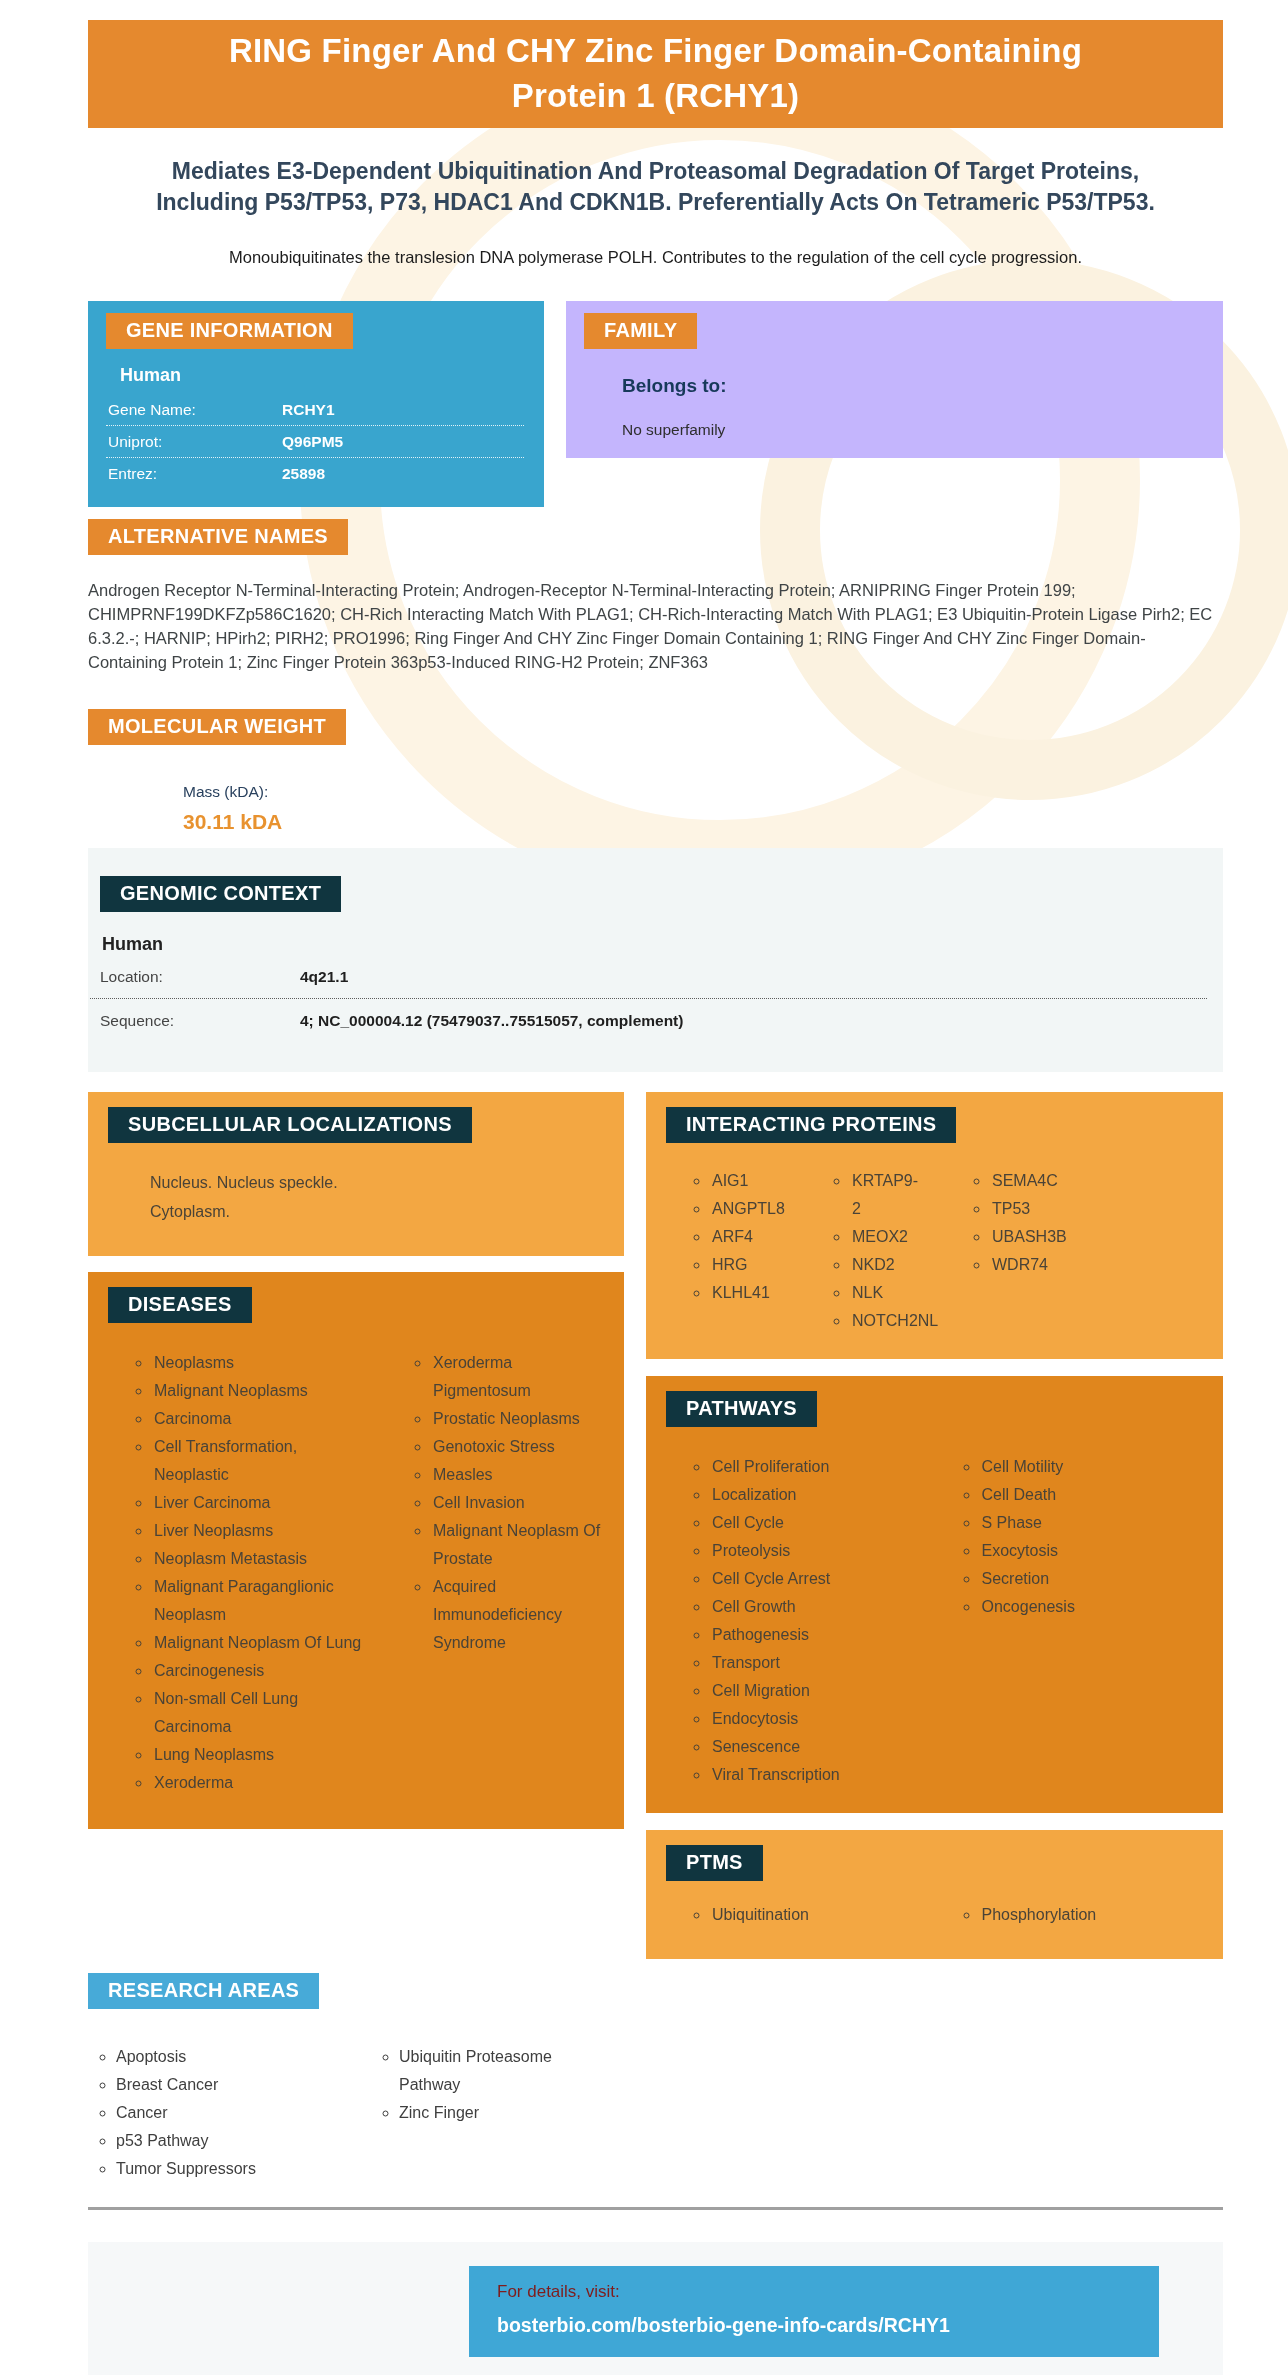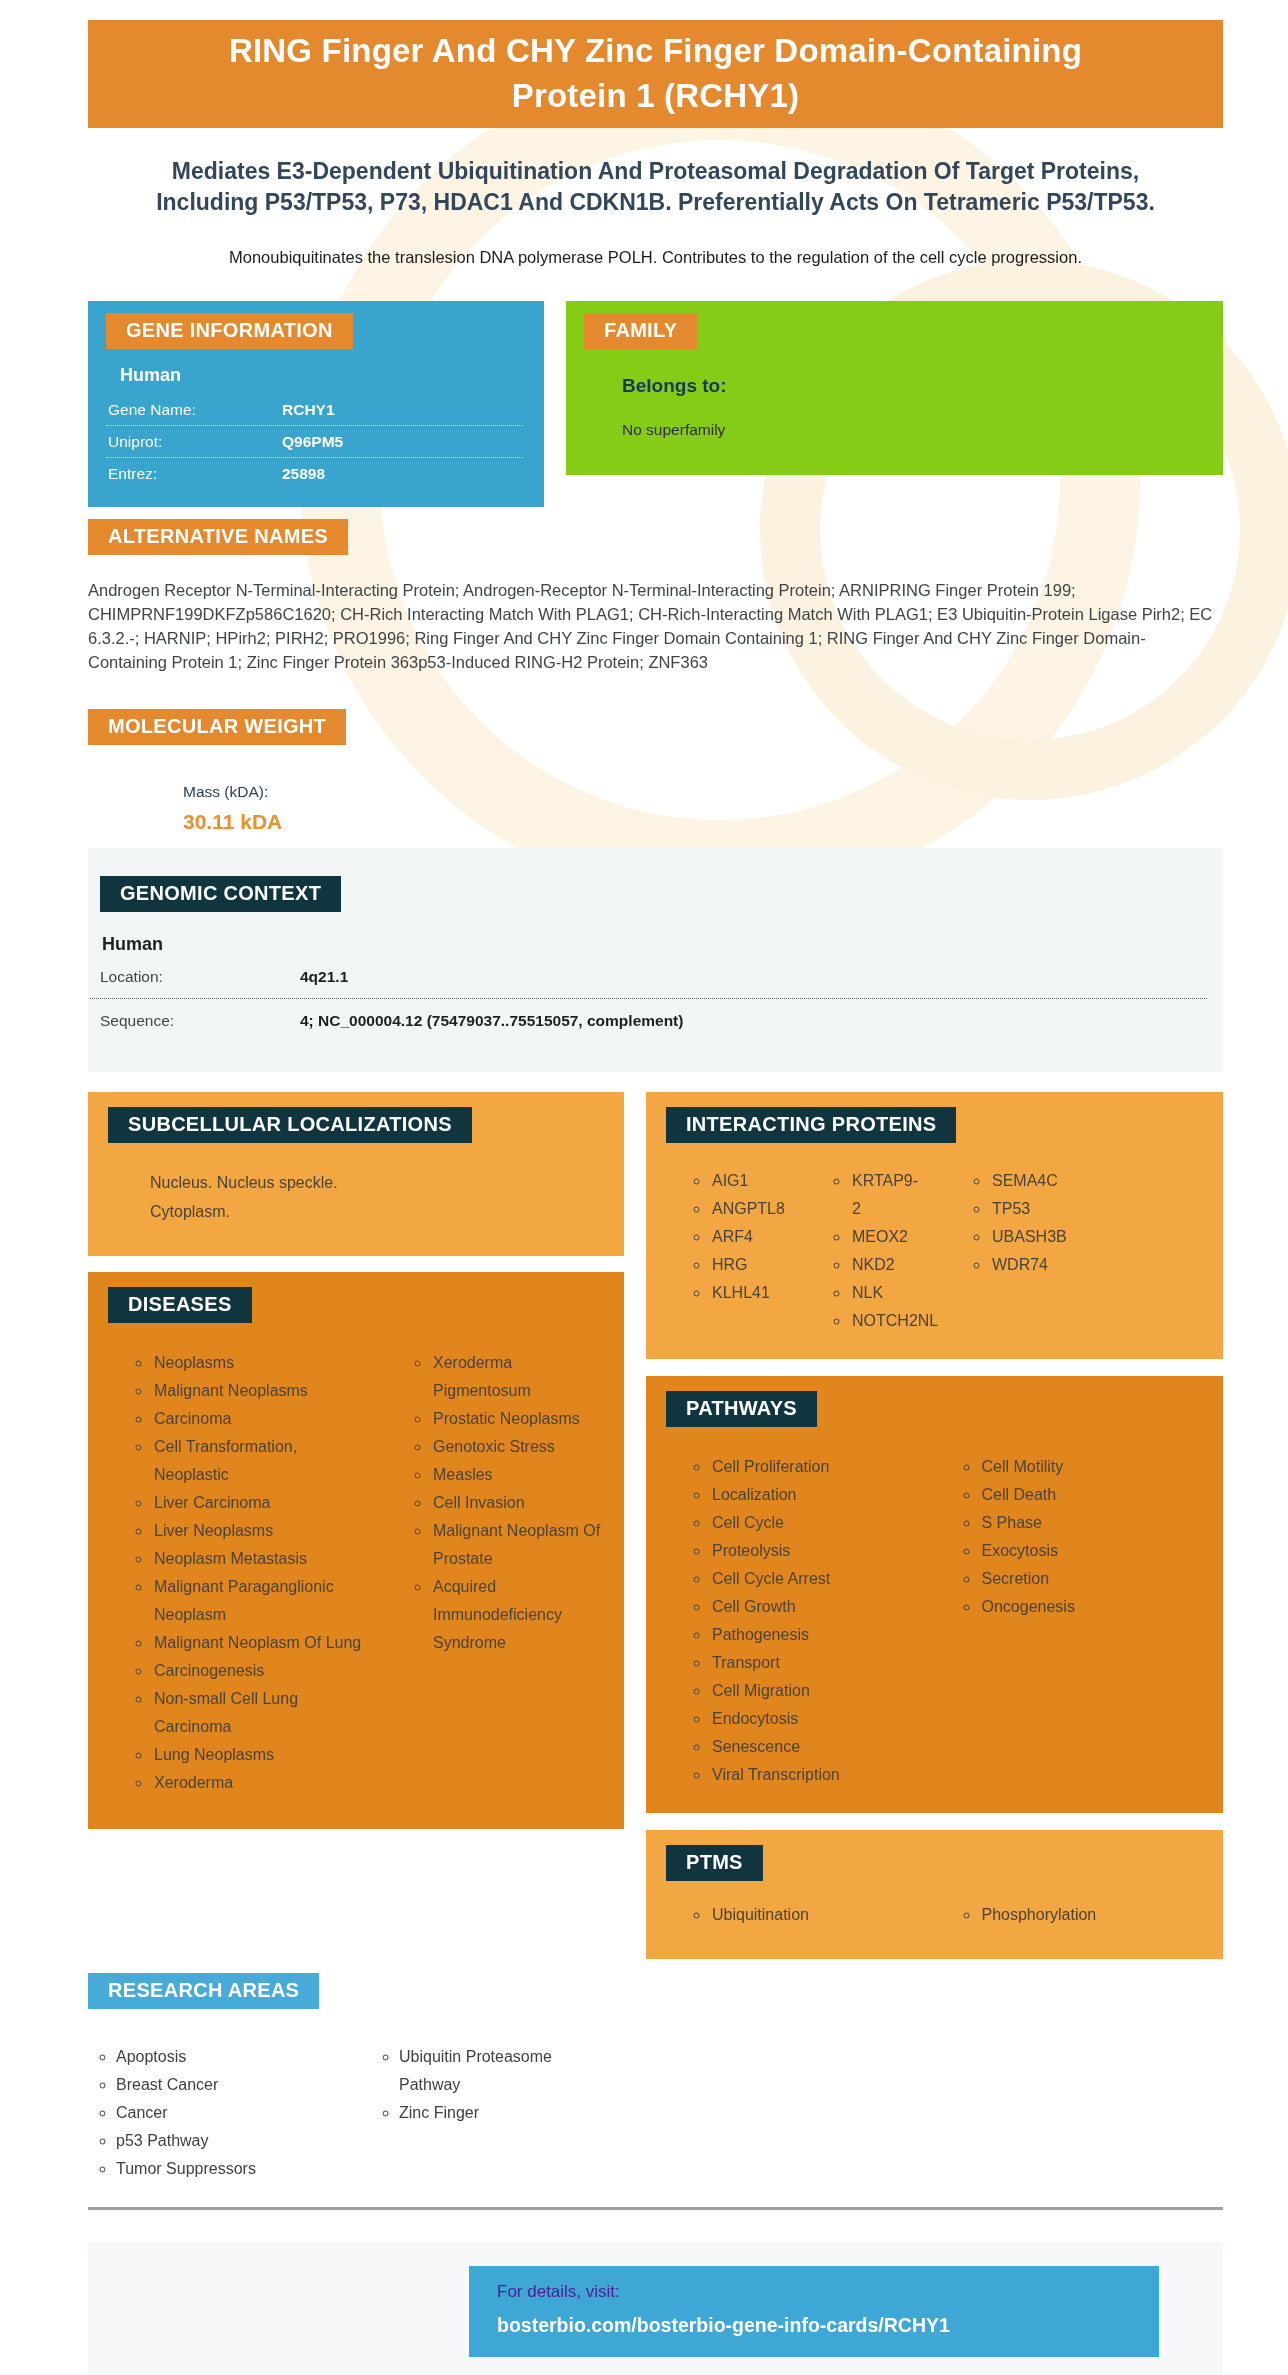--- a/index.html
+++ b/index.html
@@ -48,22 +48,22 @@
     width:456px; min-height:193px; background:#39a5ce; box-sizing:border-box;
     padding:12px 20px 18px 18px;
   }
   .gene-card .badge { margin-left:0; }
   .gene-species { margin:16px 0 8px 14px; color:#ffffff; font-size:18px; font-weight:bold; }
   .info-row { display:flex; padding:7px 0 6px 2px;gap:44px; }
   .info-row.sep { border-bottom:1px dotted rgba(255,255,255,0.85); }
   .info-label { width:130px; color:#ffffff; font-size:15.5px; }
   .info-value { color:#ffffff; font-size:15.5px; font-weight:bold; }
   .family-card {
-    flex:1; min-height:150px; background:#84cc16; box-sizing:border-box;
-    padding:12px 20px 36px 18px;
+    flex:1; min-height:150px; background:#c4b5fd; box-sizing:border-box;
+    padding:12px 20px 19px 18px;
   }
   .family-belongs { margin:26px 0 12px 38px; color:#17395a; font-size:19px; font-weight:bold; }
   .family-value   { margin:24px 0 0 38px; color:#2e2e2e; font-size:15.5px; }
 
   
   .alt-badge { margin-top:12px; }
   .alt-text {
     margin:24px 0 0; color:#3f4446; font-size:16.5px; line-height:1.45;
   }
 
@@ -118,21 +118,21 @@
     color:#3f3f3f; font-size:16px; line-height:1.75;
   }
 
   
   .rule { border:none; height:3px; background:#a0a0a0; margin:24px 0 0; }
   .footer-band { margin-top:32px; background:#f6f8f9; padding:24px 0 26px; }
   .footer-callout {
     margin-left:381px; width:690px; box-sizing:border-box; background:#3fa7d6;
     padding:16px 20px 20px 28px;
   }
-  .footer-label { margin:0; color:#4c1d95; font-size:17px; }
+  .footer-label { margin:0; color:#7f1d1d; font-size:17px; }
   .footer-link  { margin:12px 0 0; color:#ffffff; font-size:19.5px; font-weight:bold; }
 </style>
 </head>
 <body>
 
 <div class="page">
   <div class="watermark wm-ring1"></div>
   <div class="watermark wm-ring2"></div>
 
   <div class="content">

